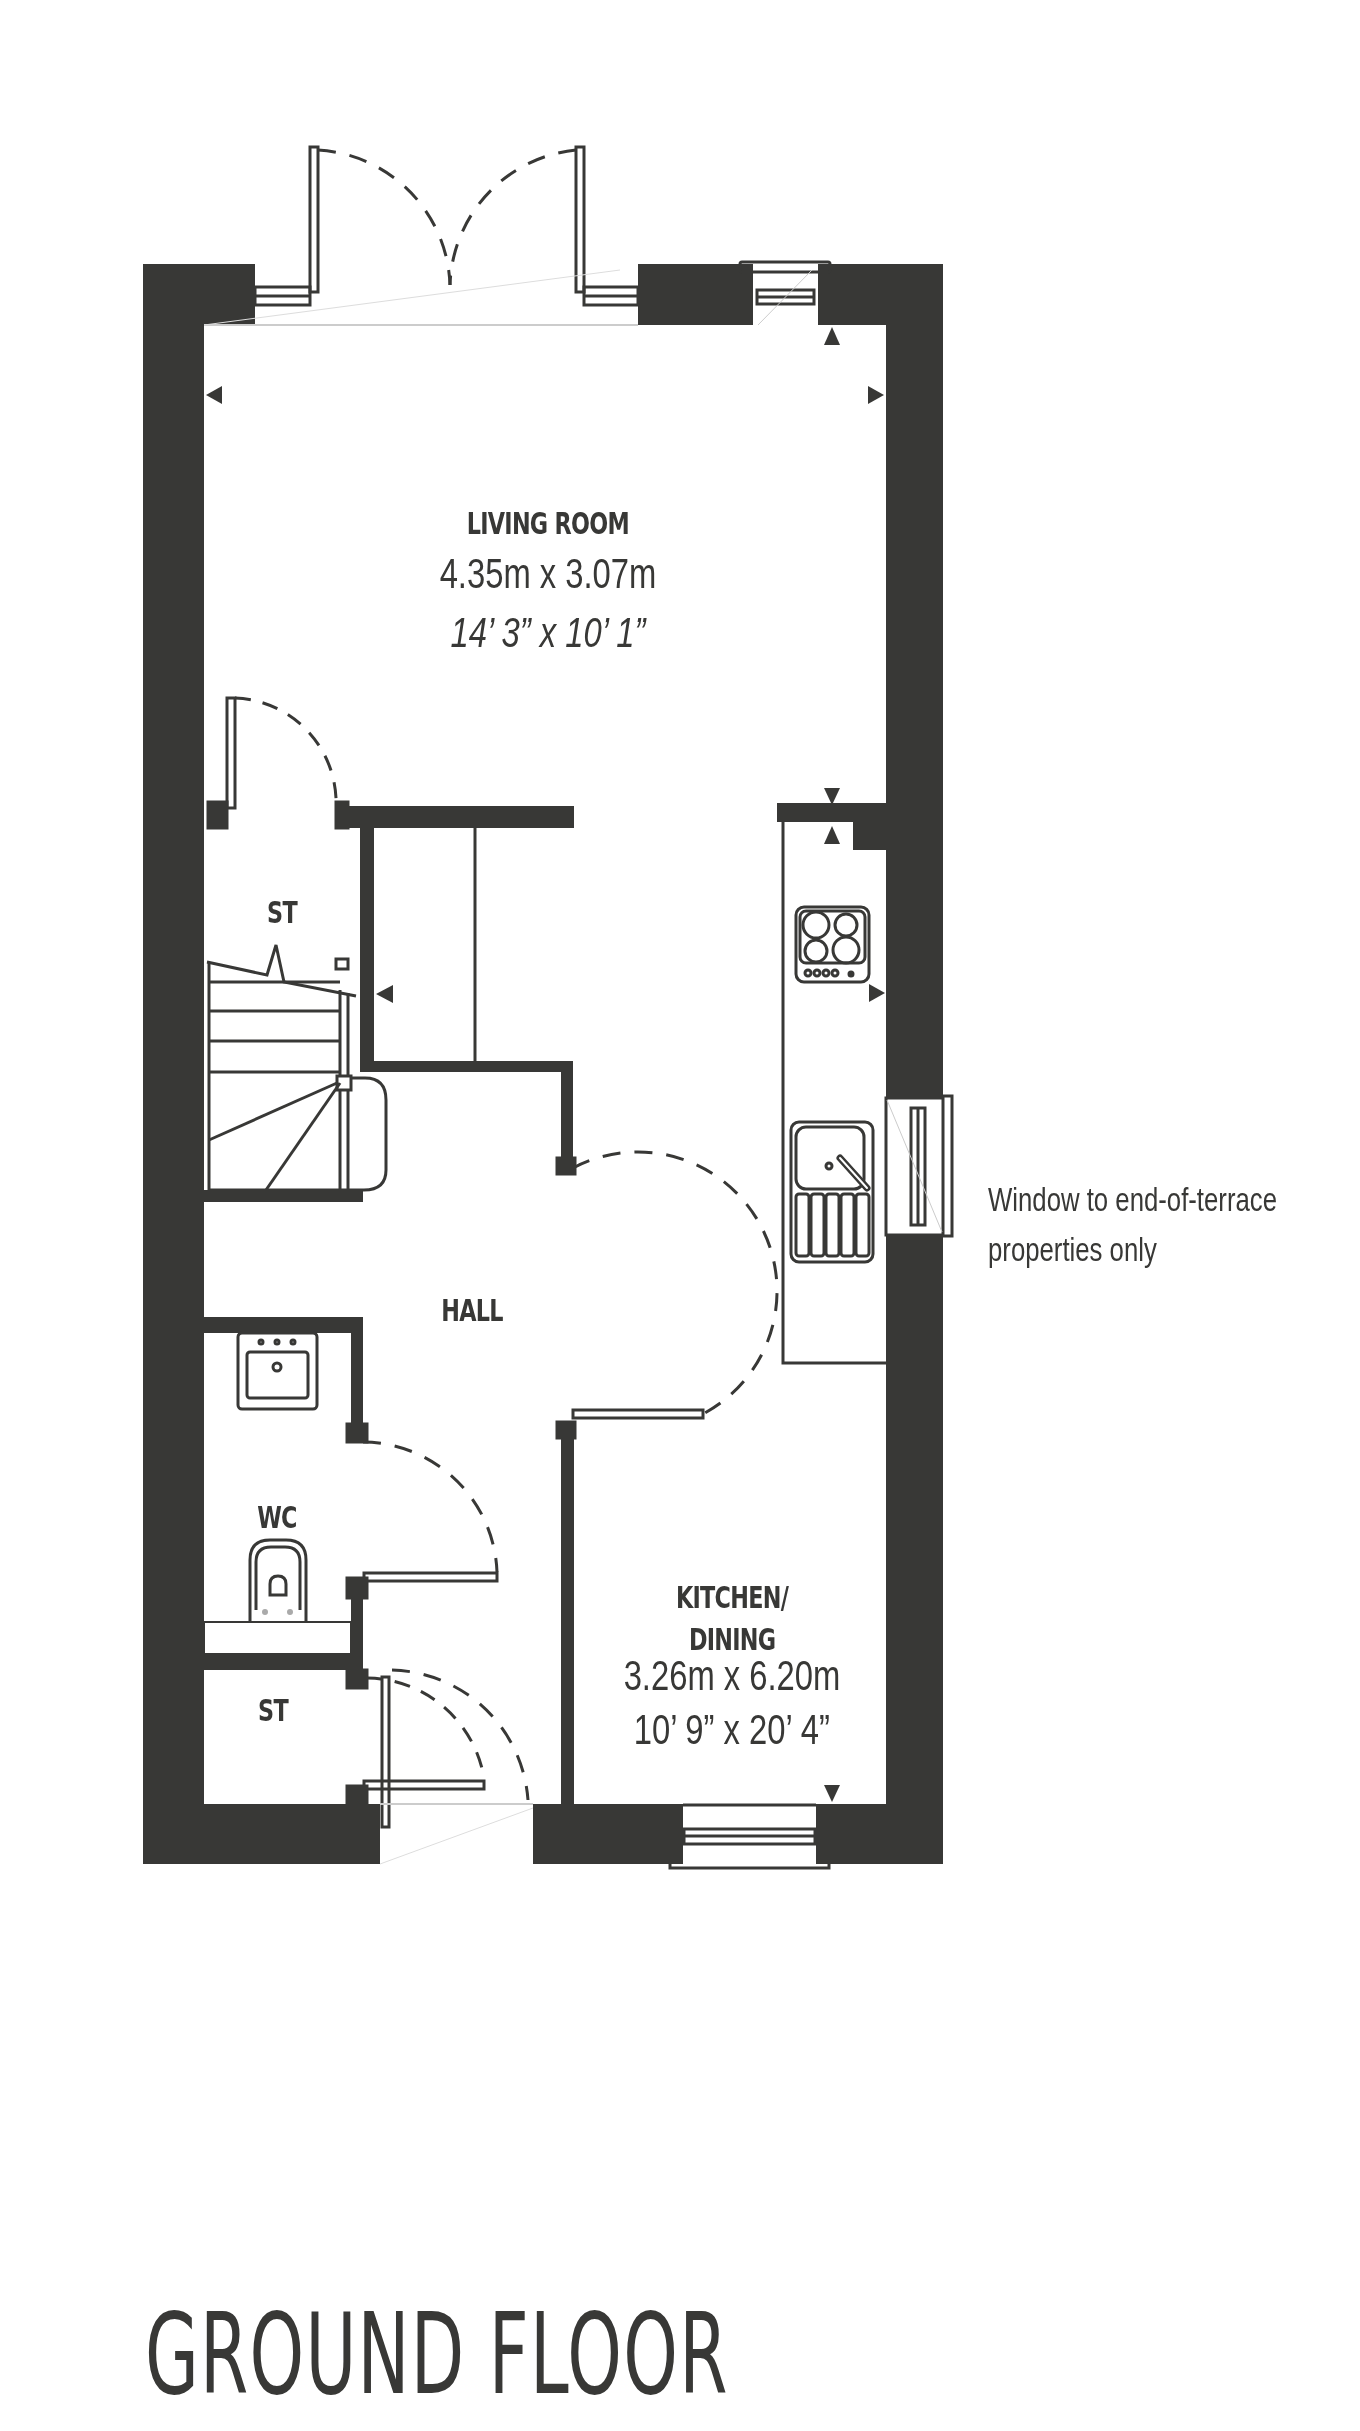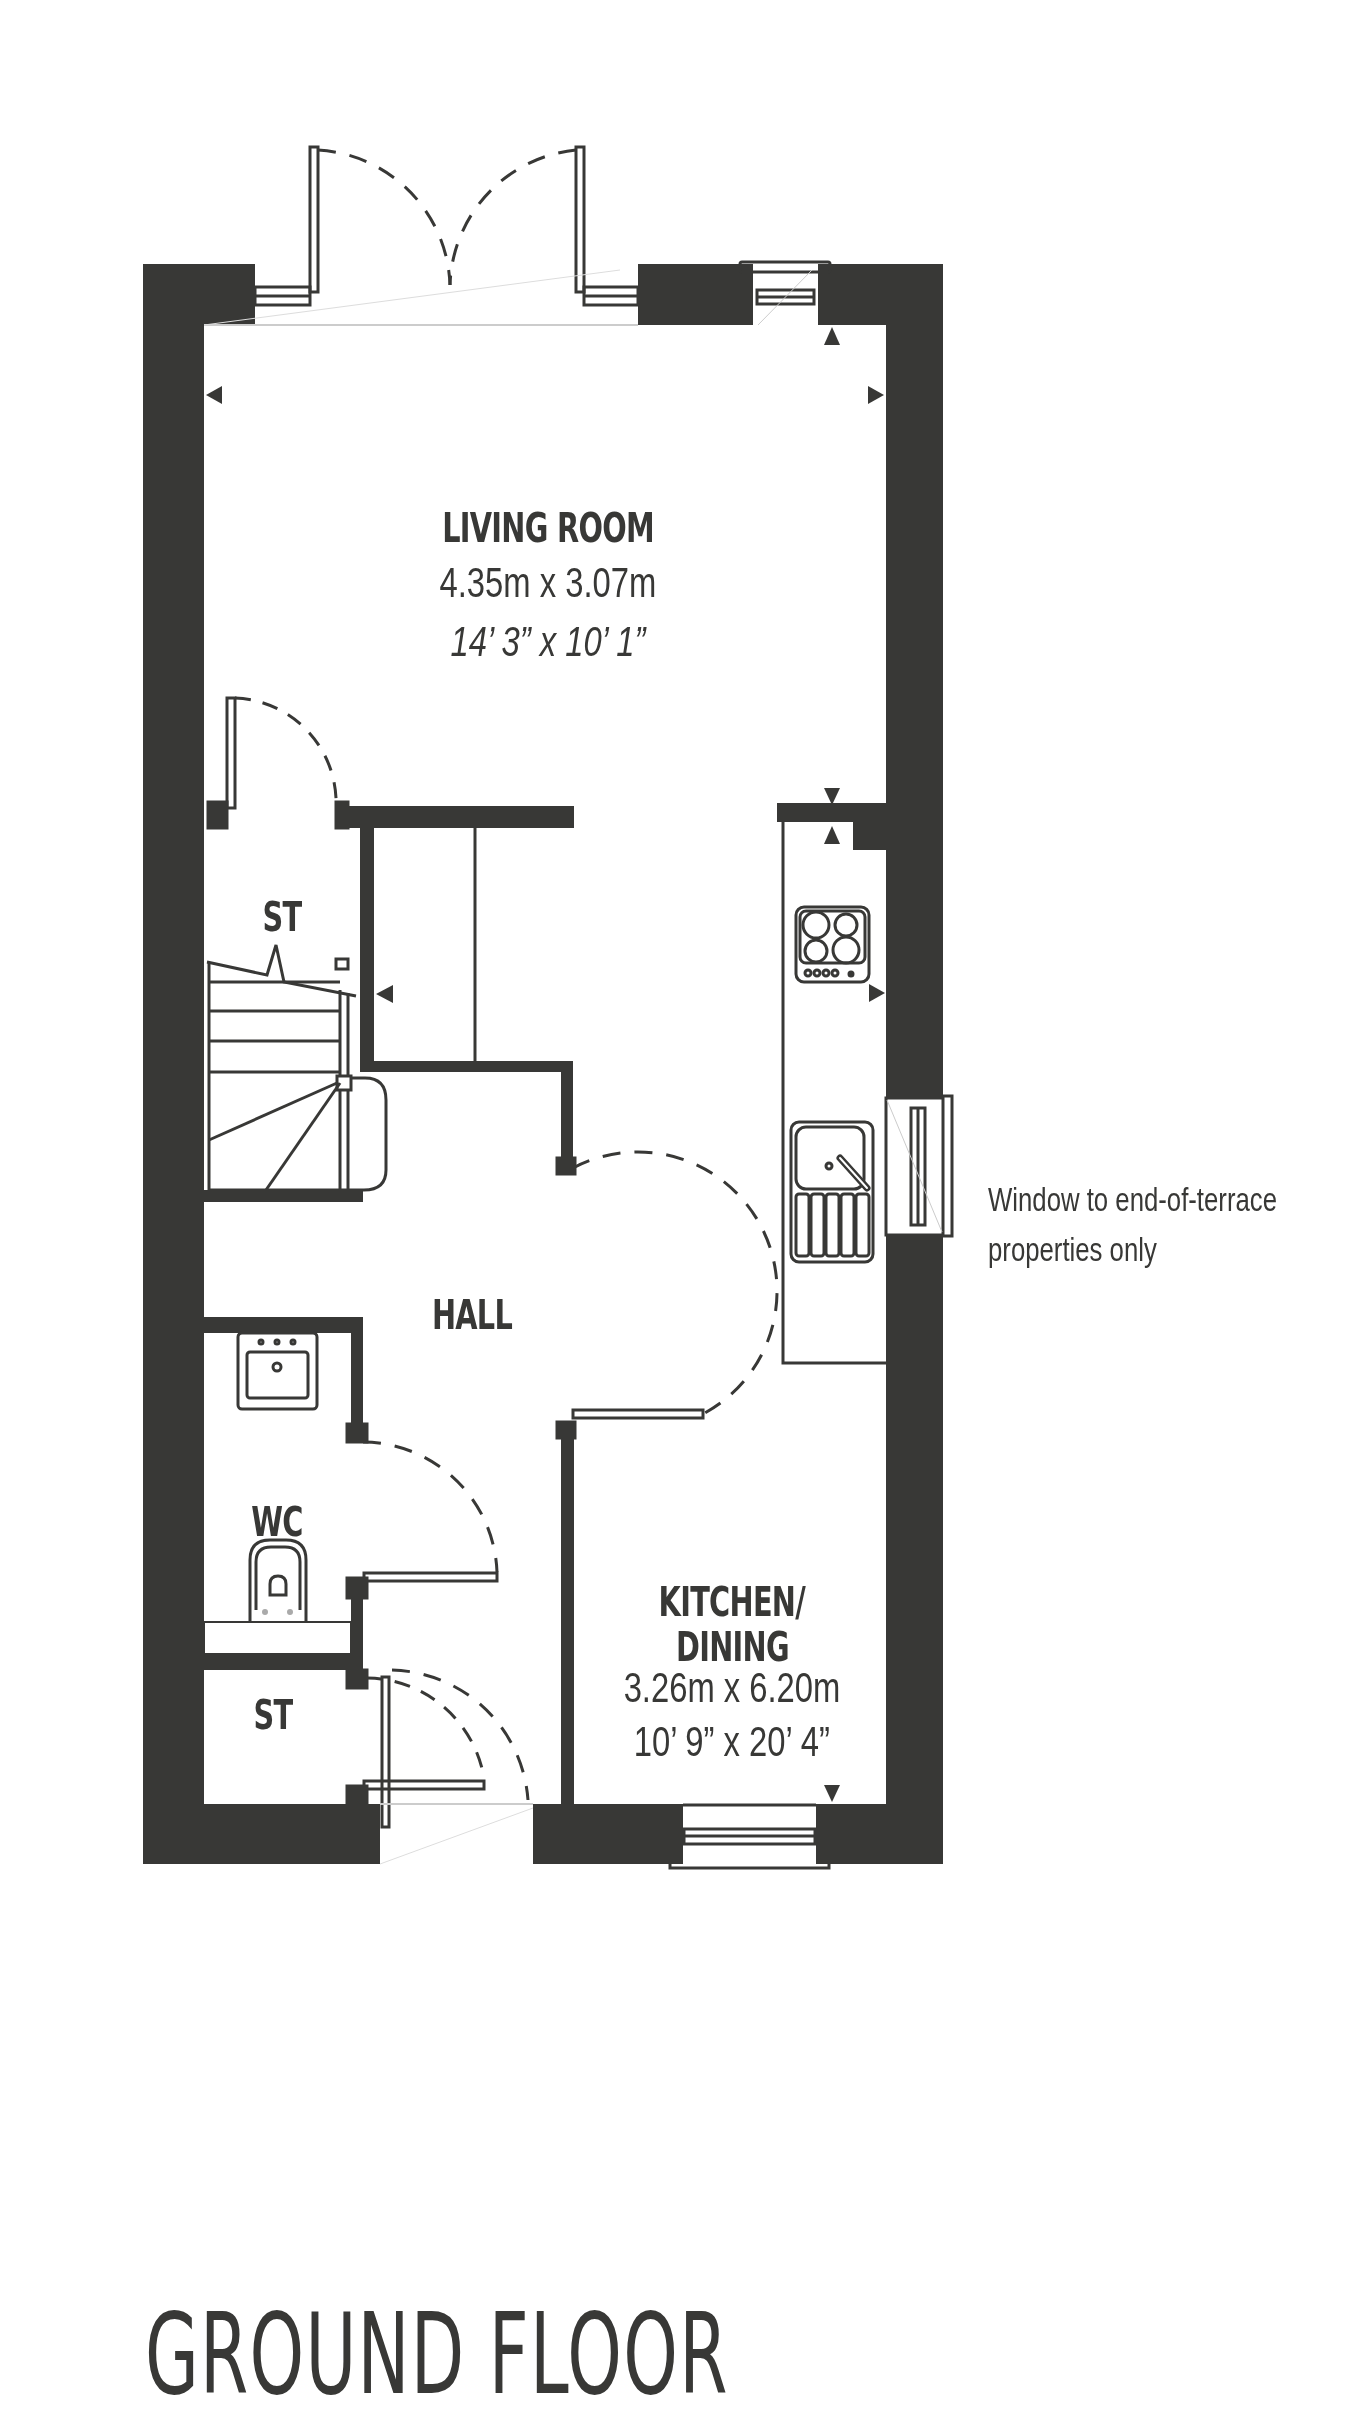--- a/index.html
+++ b/index.html
@@ -2,21 +2,21 @@
 <html><head>
 <meta charset="utf-8">
 <style>
   html, body { margin: 0; padding: 0; background: #ffffff; }
   body { width: 1360px; height: 2431px; position: relative; overflow: hidden;
          font-family: "Liberation Sans", sans-serif; color: #383836; }
   svg.plan { position: absolute; left: 0; top: 0; }
   .lbl { position: absolute; text-align: center; transform: translateX(-50%);
          white-space: nowrap; line-height: 1; }
   .room-name { font-family: "DejaVu Sans", sans-serif; font-weight: bold;
-               font-size: 40px; letter-spacing: -1px; transform-origin: center top; }
+               font-size: 31px; letter-spacing: -1px; transform-origin: center top; }
   .room-dim { font-family: "Liberation Sans", sans-serif; font-size: 42px; }
   .cond { display: inline-block; transform: scaleX(0.72); }
   .cond2 { display: inline-block; transform: scaleX(0.78); }
   .note { position: absolute; left: 988px; top: 1175px; font-size: 33px; line-height: 50px;
           font-family: "Liberation Sans", sans-serif; transform: scaleX(0.78); transform-origin: left top; }
   .title { position: absolute; left: 145px; top: 2298px; font-family: "DejaVu Sans", sans-serif;
            font-size: 112px; line-height: 1; transform: scaleX(0.62); transform-origin: left top;
            letter-spacing: 2px; }
 </style>
 </head>
@@ -215,21 +215,21 @@
 <div class="lbl" style="left:277px; top:1502px;">
   <div class="room-name"><span class="cond">WC</span></div>
 </div>
 
 <div class="lbl" style="left:273px; top:1695px;">
   <div class="room-name"><span class="cond">ST</span></div>
 </div>
 
 <div class="lbl" style="left:732px; top:1582px;text-decoration:underline;">
   <div class="room-name"><span class="cond">KITCHEN/</span></div>
-  <div class="room-name" style="margin-top:5px;"><span class="cond">DINING</span></div>
+  <div class="room-name" style="margin-top:11px;"><span class="cond">DINING</span></div>
   <div class="room-dim" style="margin-top:0;"><span class="cond2">3.26m x 6.20m</span></div>
   <div class="room-dim" style="margin-top:12px;"><span class="cond2">10’ 9” x 20’ 4”</span></div>
 </div>
 
 <div class="note">
   <div>Window to end-of-terrace</div>
   <div>properties only</div>
 </div>
 
 <div class="title">GROUND FLOOR</div>

